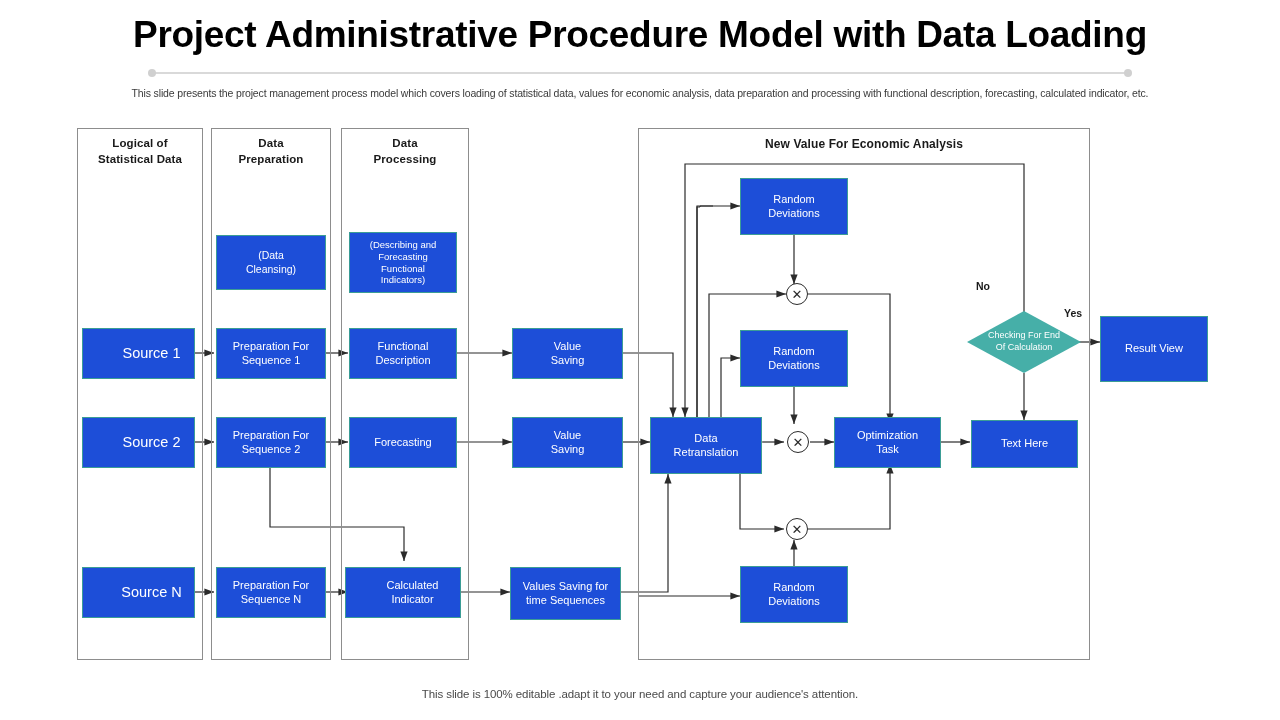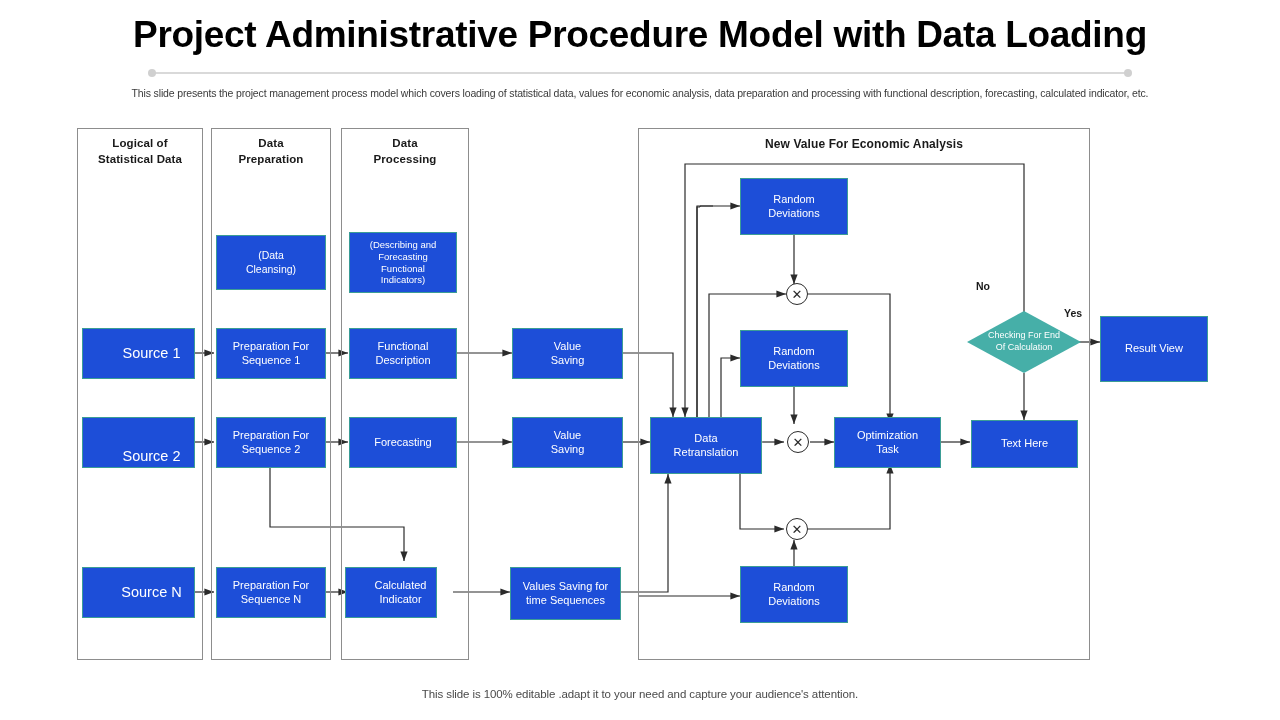--- a/index.html
+++ b/index.html
@@ -262,21 +262,21 @@
       <div>Data</div>
       <div>Processing</div>
     </div>
 
     <div class="lane" style="left:638px; top:10px; width:452px; height:532px;"></div>
     <div class="lane-title" style="left:638px; top:18px; width:452px; font-size:12px;">New Value For Economic Analysis</div>
 
     <div class="node big" style="left:82px; top:210px; width:113px; height:51px;">
       <span>Source 1</span>
     </div>
-    <div class="node big" style="left:82px; top:299px; width:113px; height:51px;align-items:flex-end;">
+    <div class="node big" style="left:82px; top:299px; width:113px; height:51px;">
       <span>Source 2</span>
     </div>
     <div class="node big" style="left:82px; top:449px; width:113px; height:51px;">
       <span>Source N</span>
     </div>
 
     <div class="node" style="left:216px; top:117px; width:110px; height:55px;align-items:center;">
       <span>(Data<br>Cleansing)</span>
     </div>
     <div class="node mid" style="left:216px; top:210px; width:110px; height:51px;">
@@ -291,21 +291,21 @@
 
     <div class="node" style="left:349px; top:114px; width:108px; height:61px; font-size:9.5px;">
       <span>(Describing and<br>Forecasting<br>Functional<br>Indicators)</span>
     </div>
     <div class="node mid" style="left:349px; top:210px; width:108px; height:51px;">
       <span>Functional<br>Description</span>
     </div>
     <div class="node mid" style="left:349px; top:299px; width:108px; height:51px;">
       <span>Forecasting</span>
     </div>
-    <div class="node mid" style="left:345px; top:449px; width:92px; height:51px;padding-left:21px;">
+    <div class="node mid" style="left:345px; top:449px; width:116px; height:51px;padding-left:21px;">
       <span>Calculated<br>Indicator</span>
     </div>
 
     <div class="node mid" style="left:512px; top:210px; width:111px; height:51px;">
       <span>Value<br>Saving</span>
     </div>
     <div class="node mid" style="left:512px; top:299px; width:111px; height:51px;">
       <span>Value<br>Saving</span>
     </div>
     <div class="node mid" style="left:510px; top:449px; width:111px; height:53px;">

